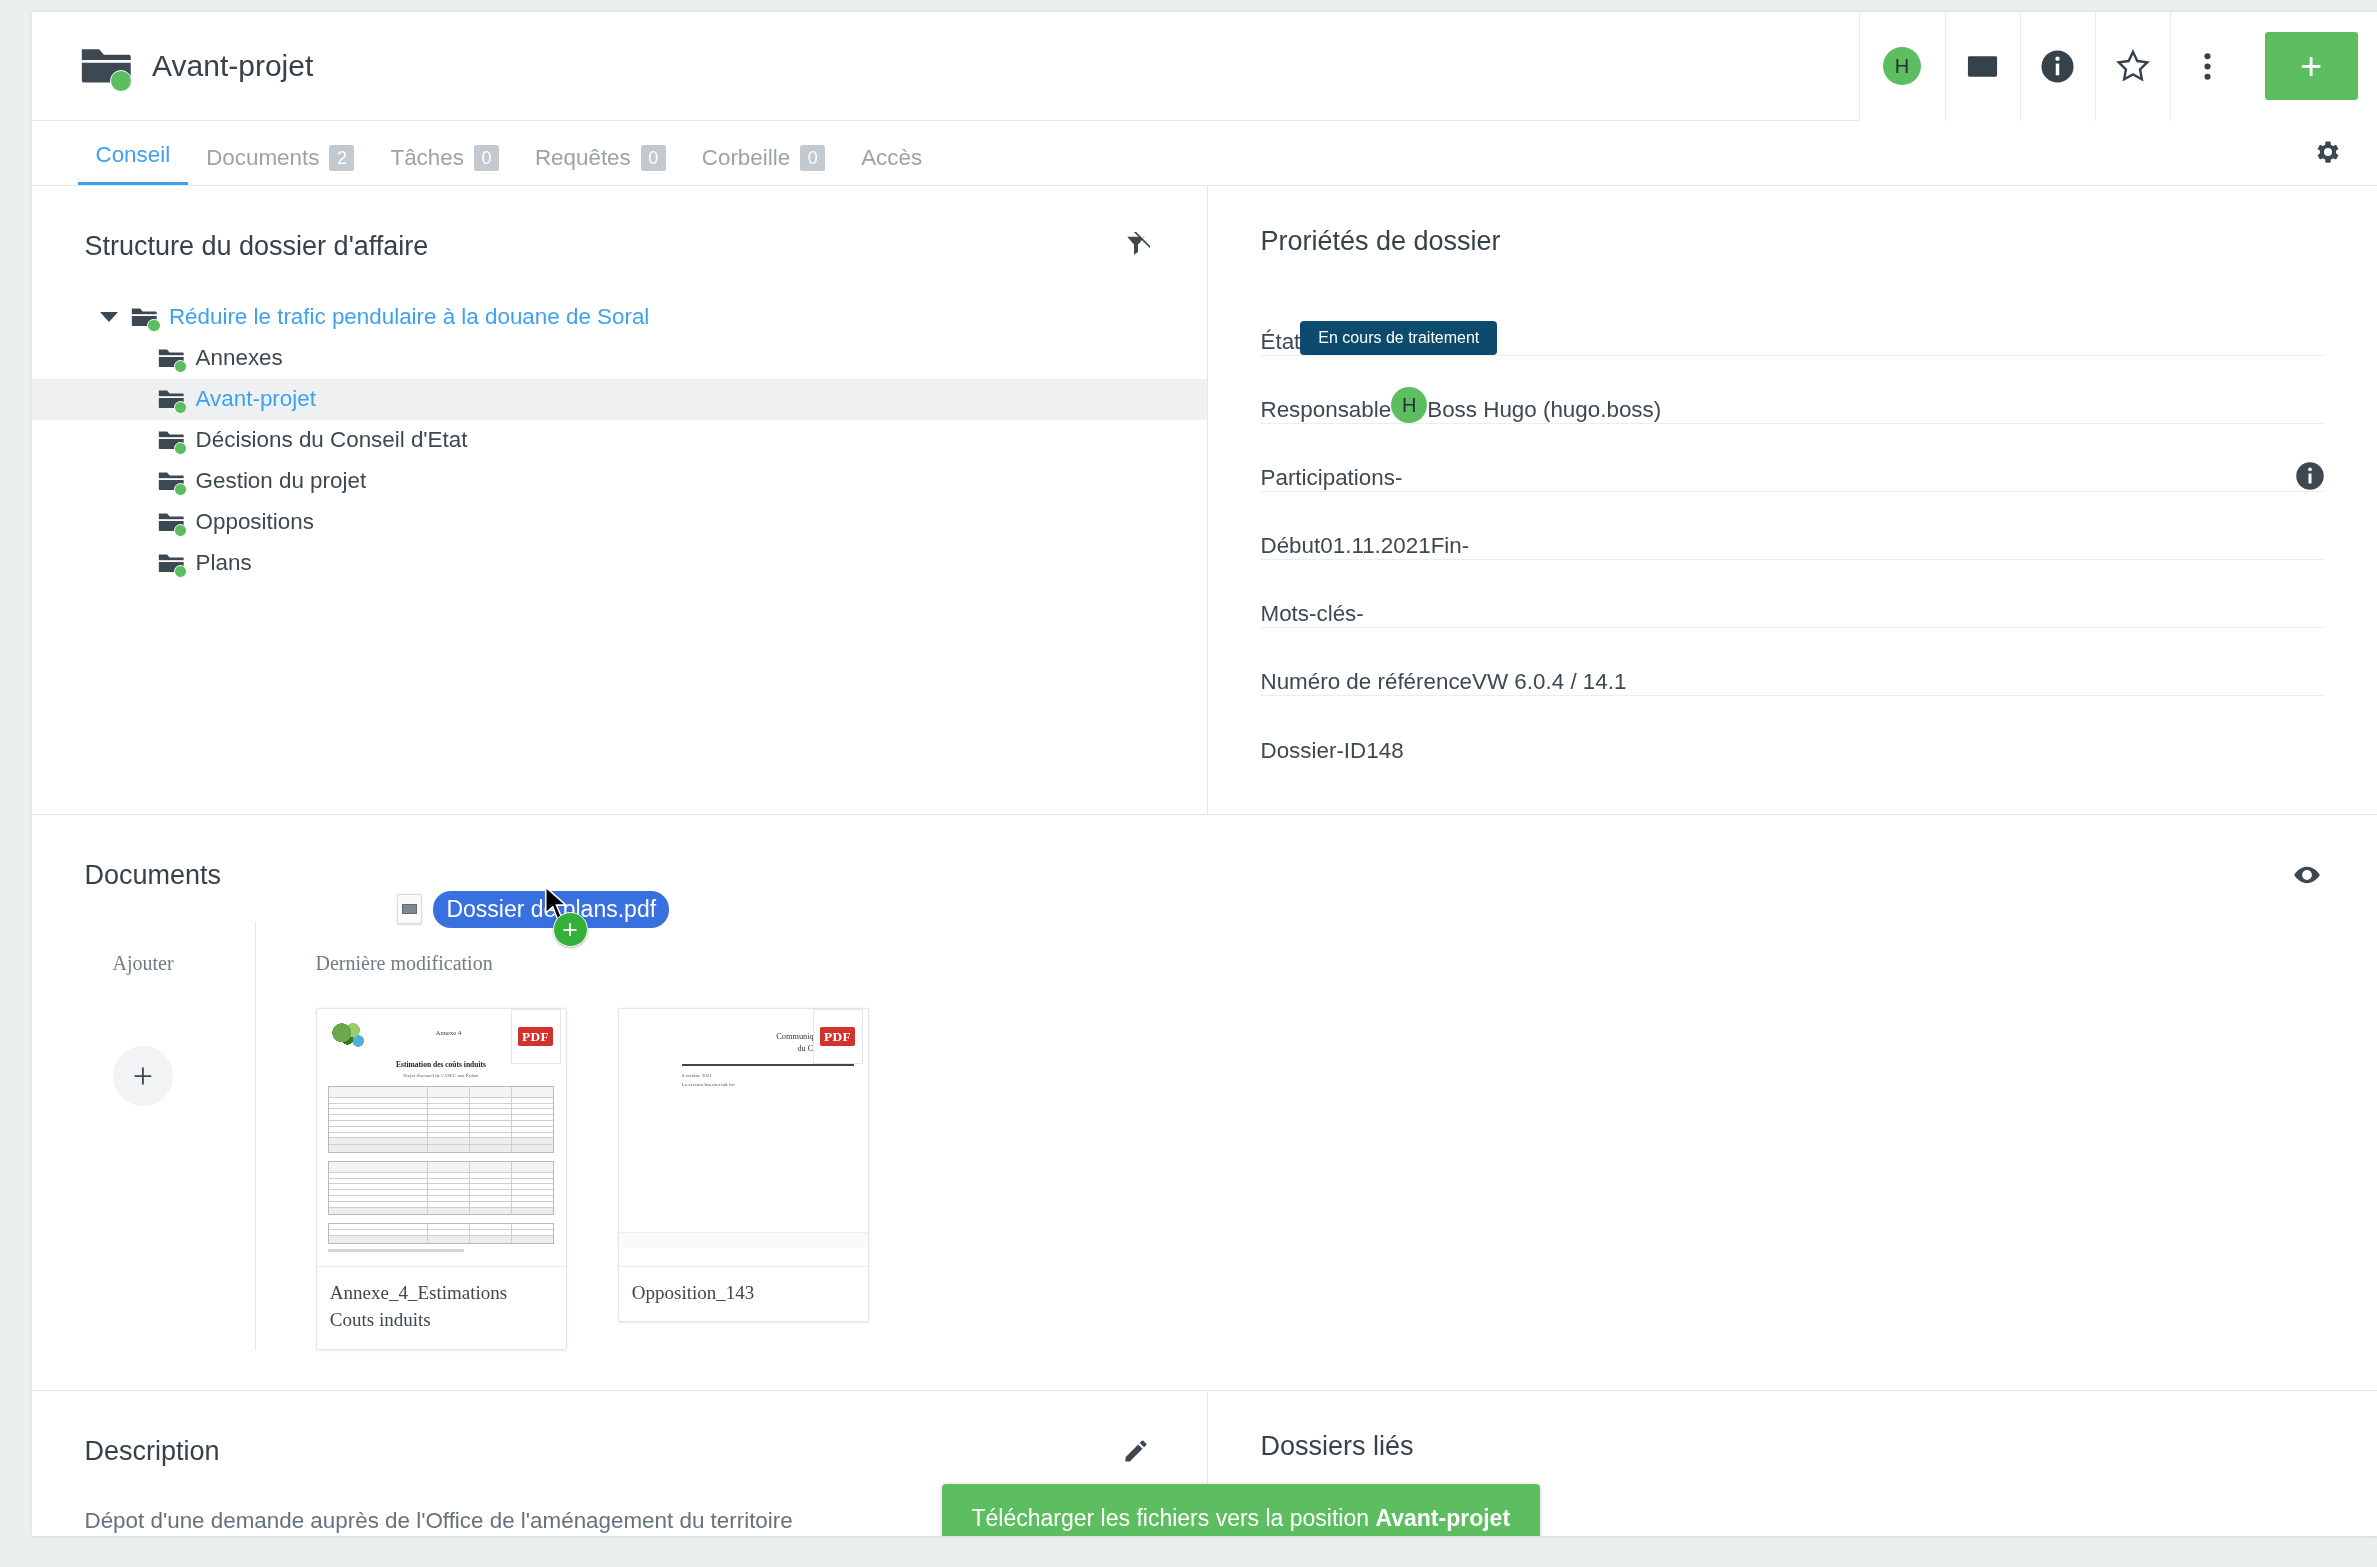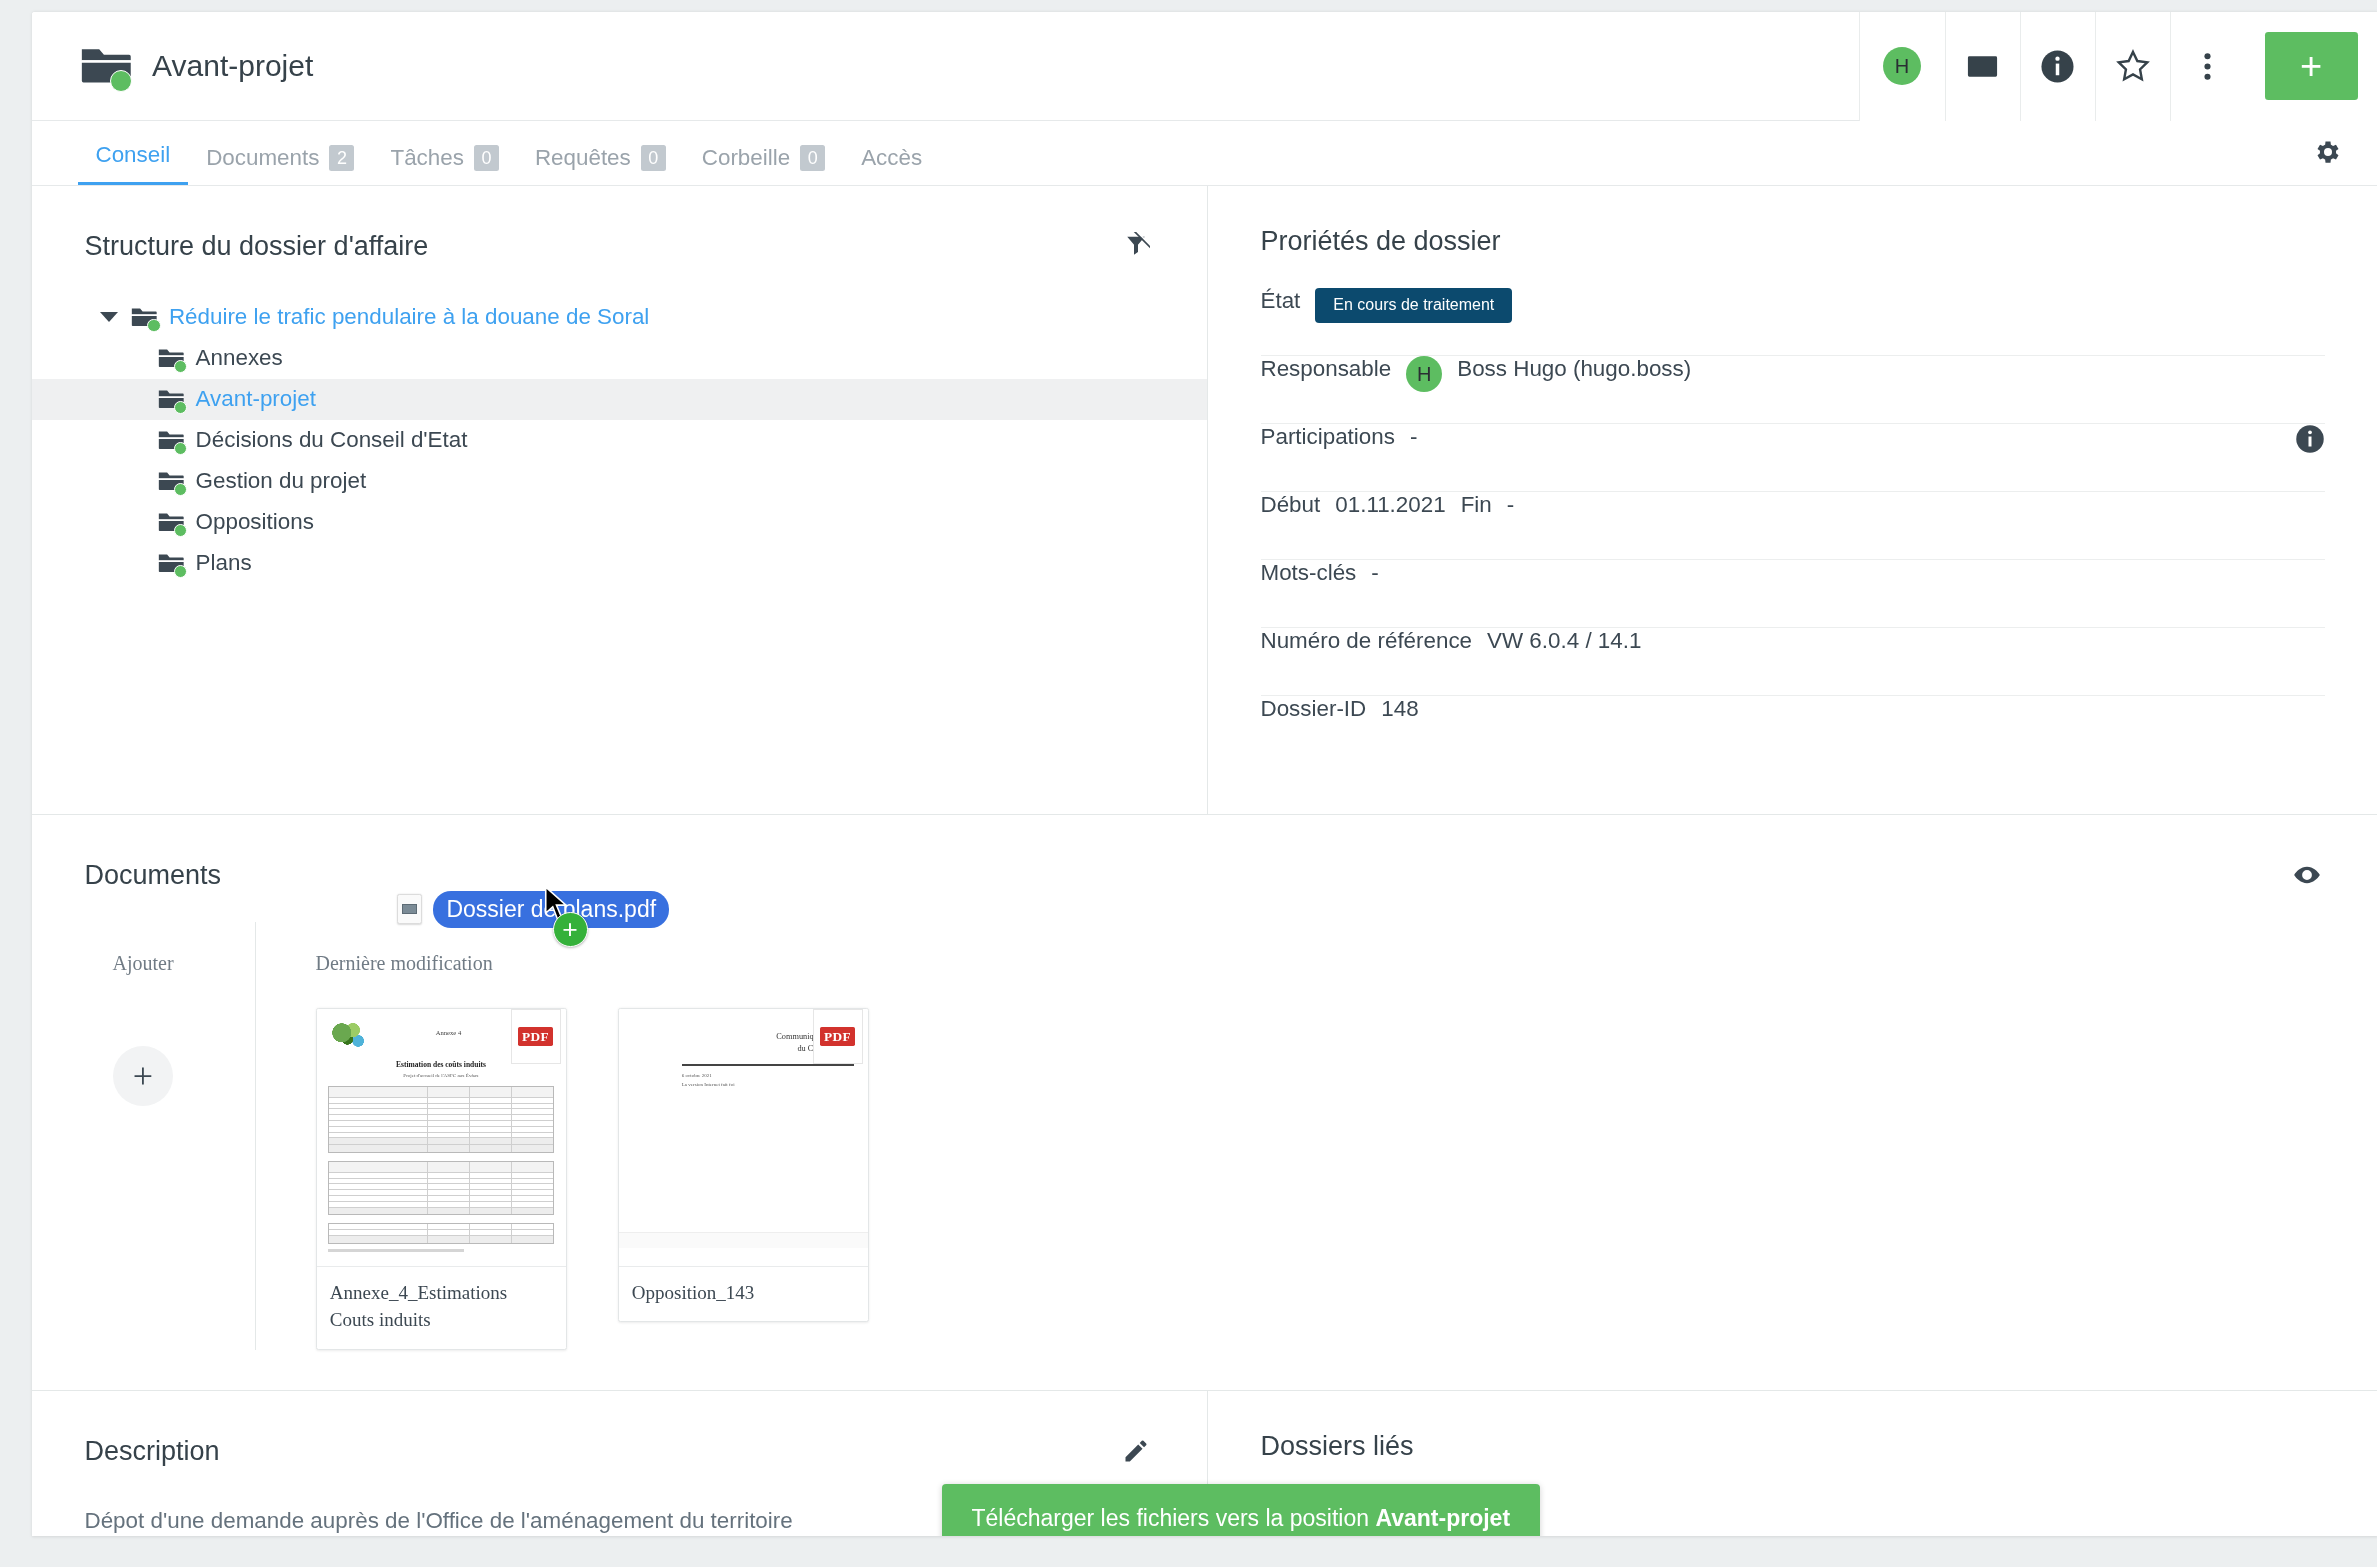--- a/index.html
+++ b/index.html
@@ -155,22 +155,22 @@
     width: 35px; height: 35px; border-radius: 50%;
     background: #35b13a; color: #fff; border: 1.7px solid #fff;
     display: flex; align-items: center; justify-content: center;
     font-size: 26.5px; line-height: 1; font-weight: 400;
     box-shadow: 0 0.8px 2.5px rgba(0,0,0,.3);
   }
 
   
   .props { padding: 31.5px 53px 33px 53px; }
   .prop-row {
-    display: flex; align-items: flex-start;
-    min-height: 68px; border-bottom: 0.8px solid #eceeee; gap: 15px;
+    display: flex; align-items: flex-end;
+    min-height: 68px; border-bottom: 0.8px solid #eceeee; 
   }
   .prop-row:last-child { border-bottom: none; }
   .prop-label { font-size: 22.4px; color: #3c4852; white-space: nowrap; }
   .prop-value { font-size: 22.4px; color: #3c4852; white-space: nowrap; }
   .pill-green {
     background: #0c4a6e; color: #fff;
     font-size: 16px; padding: 8.3px 18px; border-radius: 4.1px;
     white-space: nowrap; cursor: pointer;
   }
   .avatar-sm {

